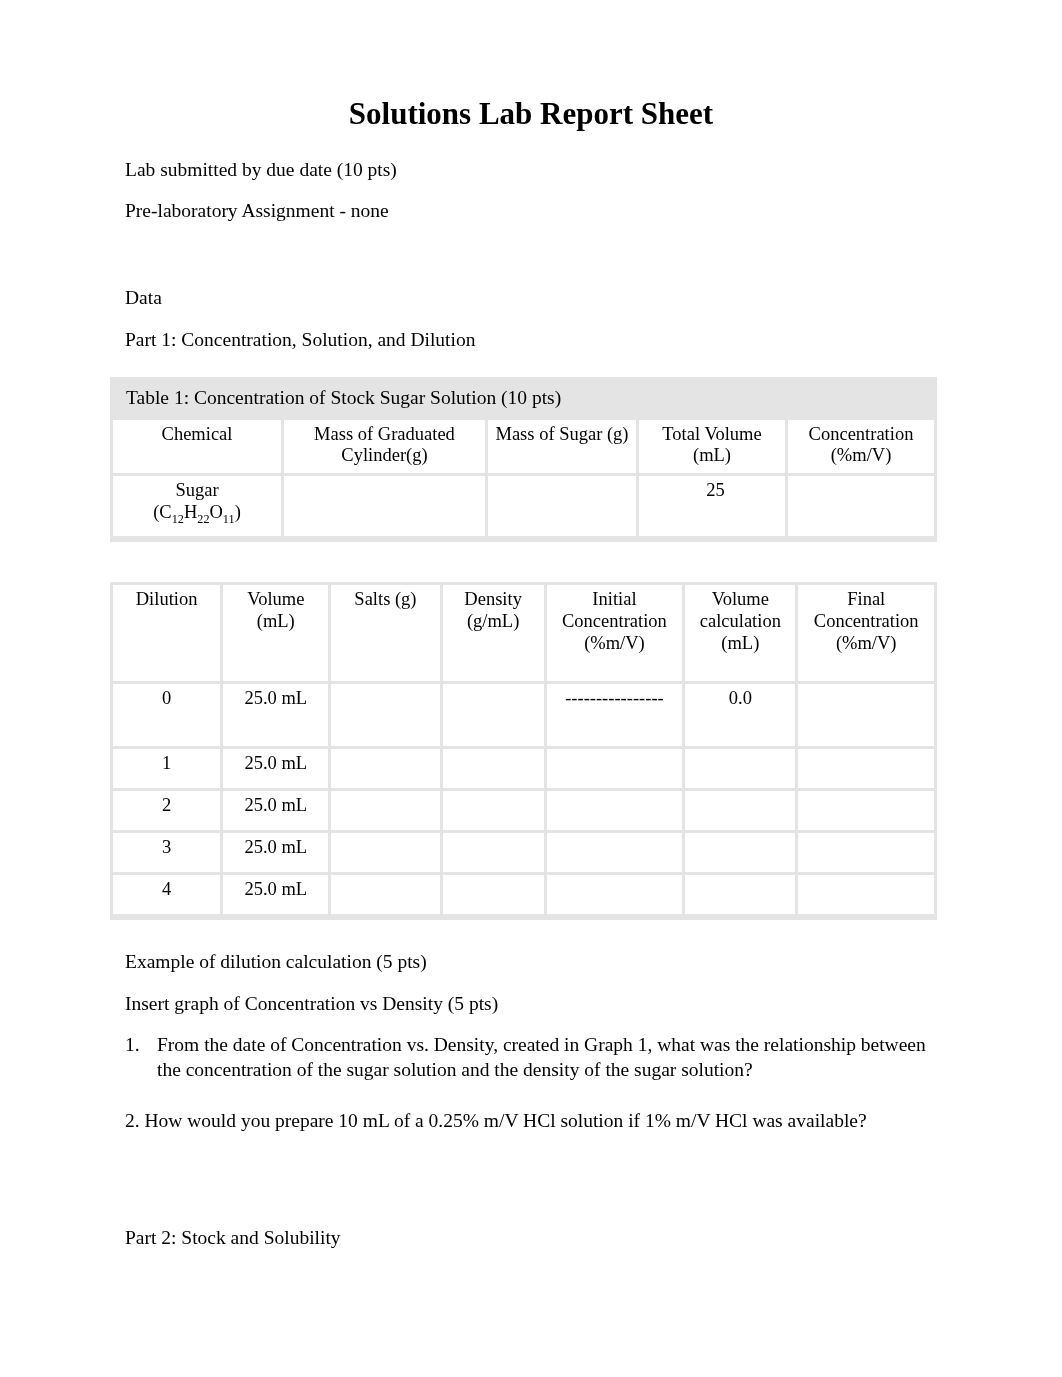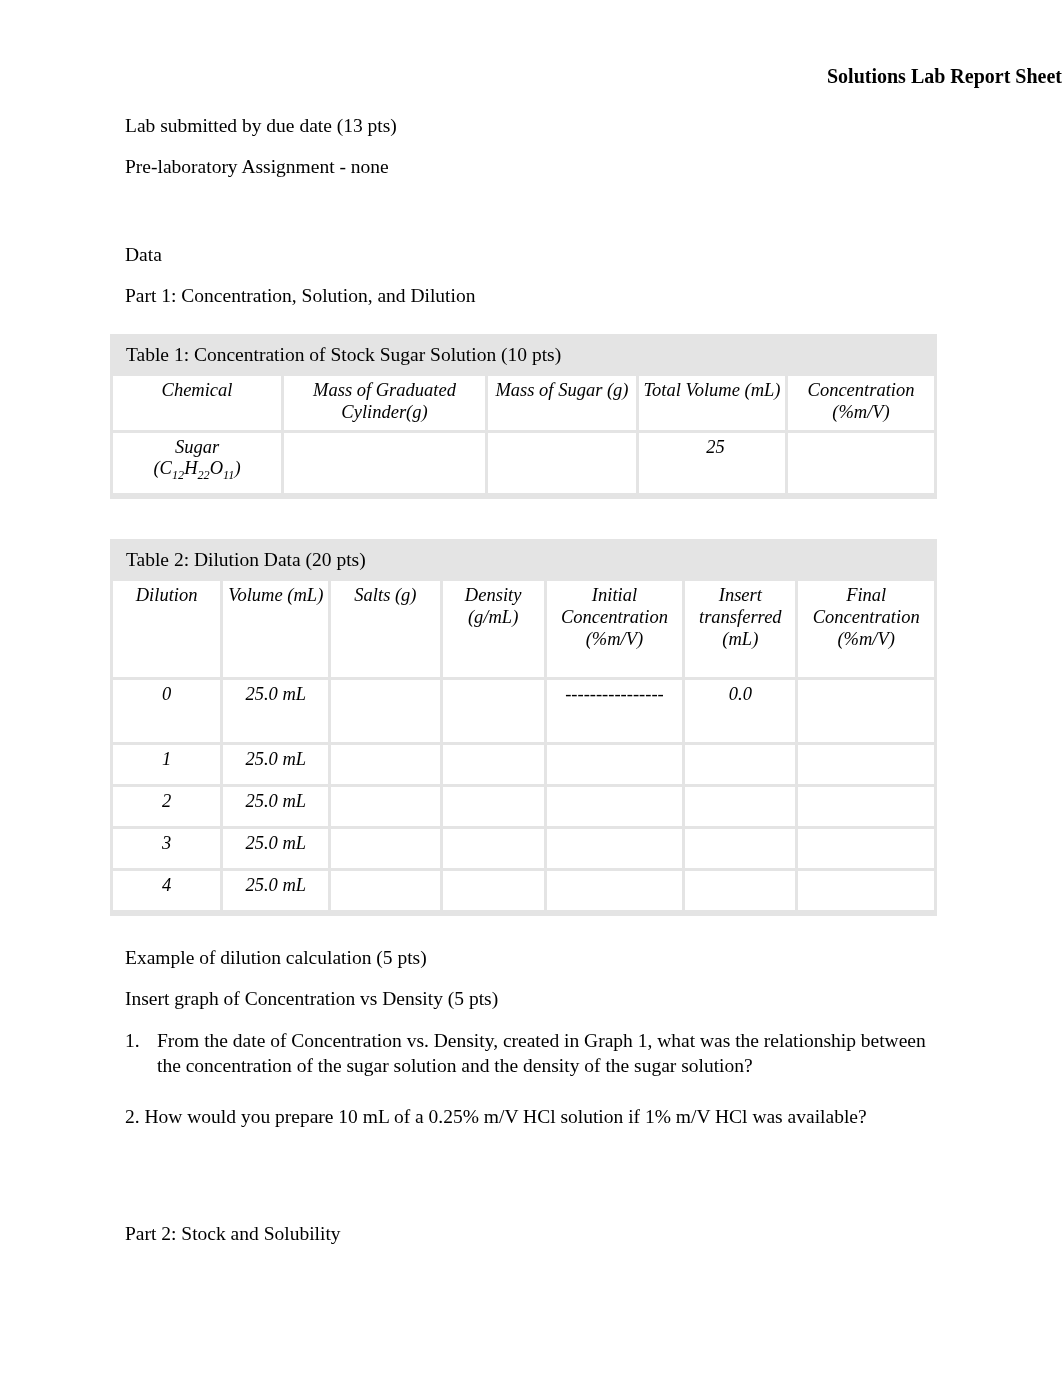--- a/index.html
+++ b/index.html
@@ -18,25 +18,25 @@
 
   .page {
     position: relative;
     width: 1062px;
     height: 1377px;
     padding: 0;
     box-sizing: border-box;
   }
 
   .doc-title {
-    text-align: right;
-    font-size: 20px;
+    text-align: center;
+    font-size: 31px;
     line-height: 1.15;
     margin: 0;
-    padding-top: 65px;
+    padding-top: 96px;
   }
 
   .body-block {
     padding-left: 125px;
     padding-right: 125px;
   }
 
   .para {
     font-size: 19.5px;
     line-height: 1.2;
@@ -77,21 +77,20 @@
   table.data-tbl td {
     background: #ffffff;
     font-size: 18.5px;
     line-height: 1.18;
     text-align: center;
     vertical-align: top;
     padding: 4px 3px 6px 3px;
     word-wrap: break-word;
     overflow-wrap: break-word;
     word-break: break-word;
-    font-style: italic;
   }
 
   td.empty-cell { }
 
   
   .t1 col.c1 { width: 168px; }
   .t1 col.c2 { width: 201px; }
   .t1 col.c3 { width: 148px; }
   .t1 col.c4 { width: 146px; }
   .t1 col.c5 { width: 146px; }
@@ -140,21 +139,21 @@
 </head>
 <body>
 
 <div class="page">
 
   <h1 class="doc-title">Solutions Lab Report Sheet</h1>
 
   <div class="sp-26"></div>
 
   <div class="body-block">
-    <p class="para">Lab submitted by due date (13 pts)</p>
+    <p class="para">Lab submitted by due date (10 pts)</p>
     <div class="sp-18"></div>
     <p class="para">Pre-laboratory Assignment - none</p>
     <div class="sp-64"></div>
     <p class="para">Data</p>
     <div class="sp-18"></div>
     <p class="para">Part 1: Concentration, Solution, and Dilution</p>
   </div>
 
   <div class="sp-26"></div>
 
@@ -186,39 +185,38 @@
           <td class="body-row align-left">25</td>
           <td class="body-row empty-cell"></td>
         </tr>
       </tbody>
     </table>
   </div>
 
   <div class="sp-40"></div>
 
   <div class="tbl-wrap">
-    <div class="tbl-caption">Table 2: Dilution Data (20 pts)</div>
     <table class="data-tbl t2">
       <colgroup>
         <col class="d1">
           <col class="d2">
           <col class="d3">
           <col class="d4">
         <col class="d5">
           <col class="d6">
           <col class="d7">
       </colgroup>
       <tbody>
         <tr>
           <td class="hdr">Dilution</td>
           <td class="hdr">Volume (mL)</td>
           <td class="hdr">Salts (g)</td>
           <td class="hdr">Density (g/mL)</td>
           <td class="hdr">Initial Concentration (%m/V)</td>
-          <td class="hdr">Insert transferred (mL)</td>
+          <td class="hdr">Volume calculation (mL)</td>
           <td class="hdr">Final Concentration (%m/V)</td>
         </tr>
 
         <tr>
           <td class="r0">0</td>
           <td class="r0">25.0 mL</td>
           <td class="r0 empty-cell"></td>
           <td class="r0 empty-cell"></td>
           <td class="r0">----------------</td>
           <td class="r0">0.0</td>

